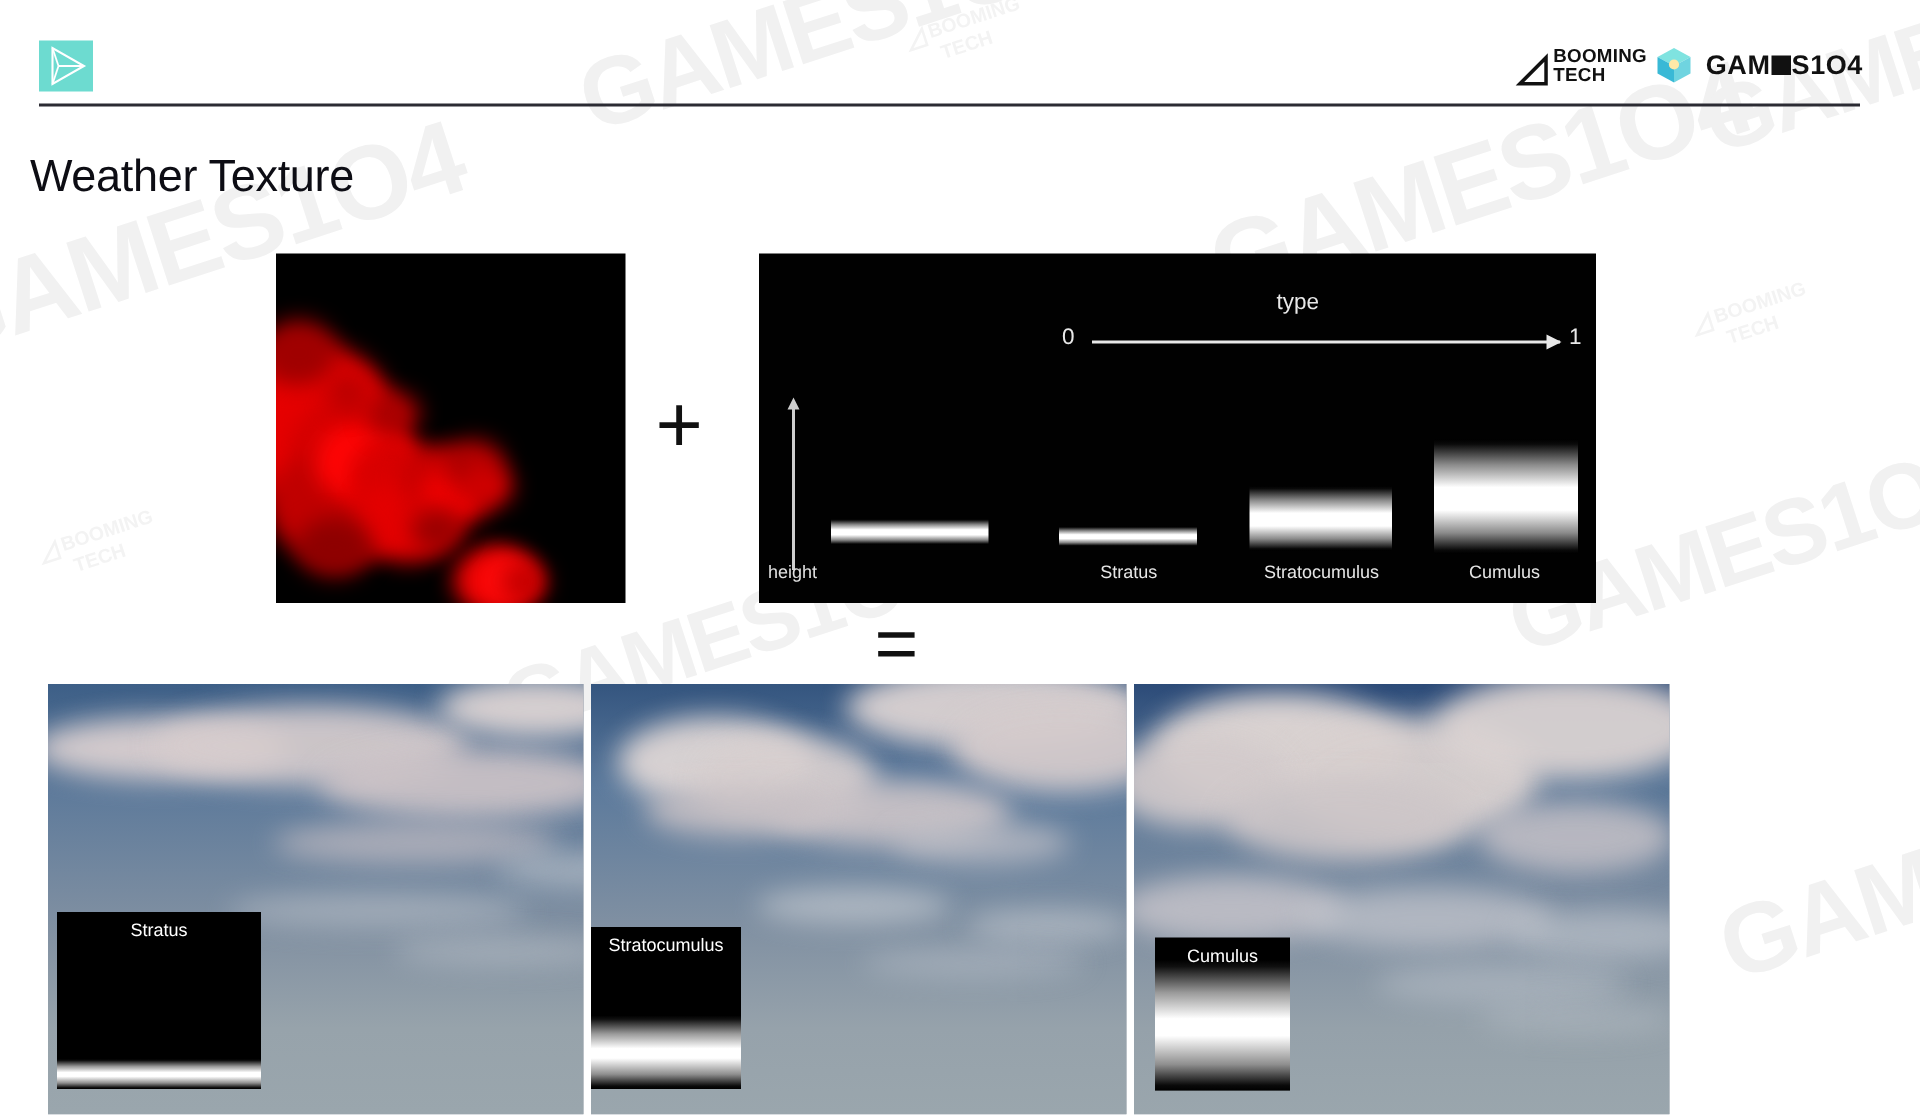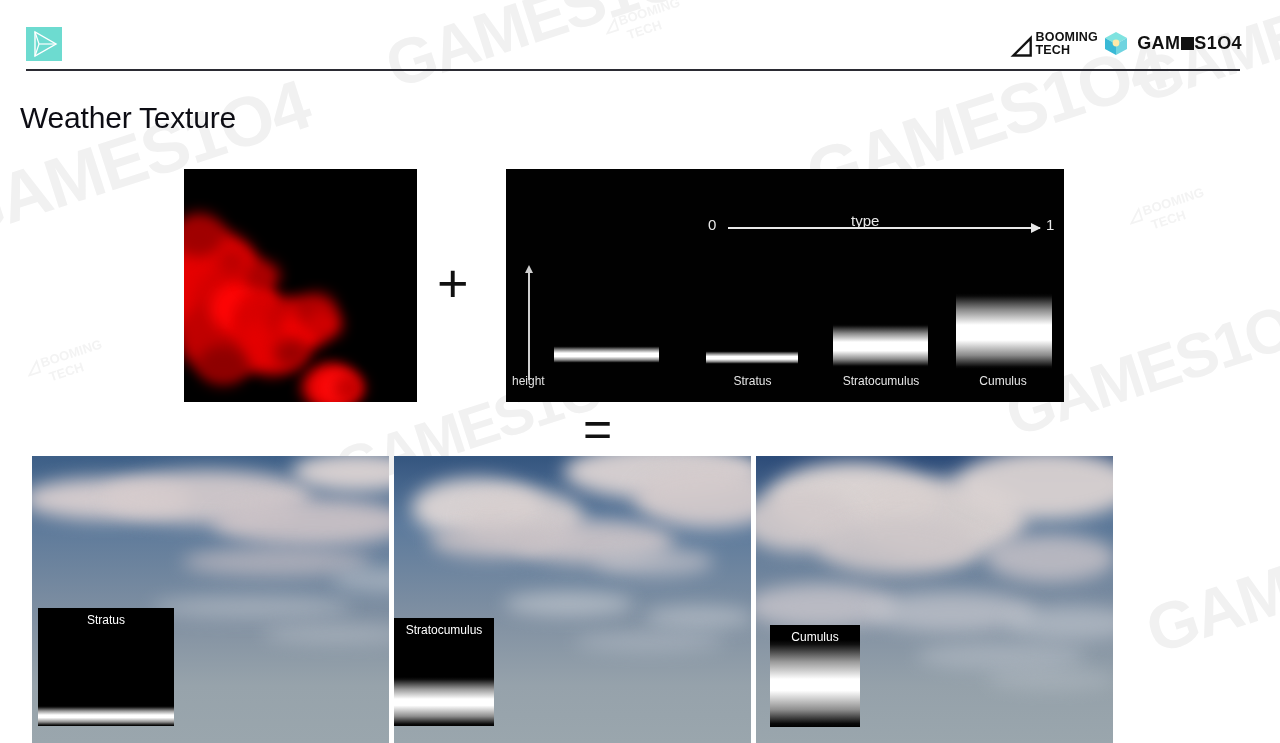--- a/index.html
+++ b/index.html
@@ -166,21 +166,20 @@
     z-index: 4;
     overflow: hidden;
     color: #e9e9e9;
     font-size: 13px;
   }
   #type-panel .type-label {
     position: absolute;
     left: 345px; top: 24px;
     font-size: 15px;
     color: #e8e8e8;
-    margin-top: 19px;
   }
   #type-panel .axis-zero {
     position: absolute;
     left: 202px; top: 47px;
     font-size: 15px;
     color: #e8e8e8;
   }
   #type-panel .axis-one {
     position: absolute;
     left: 540px; top: 47px;

